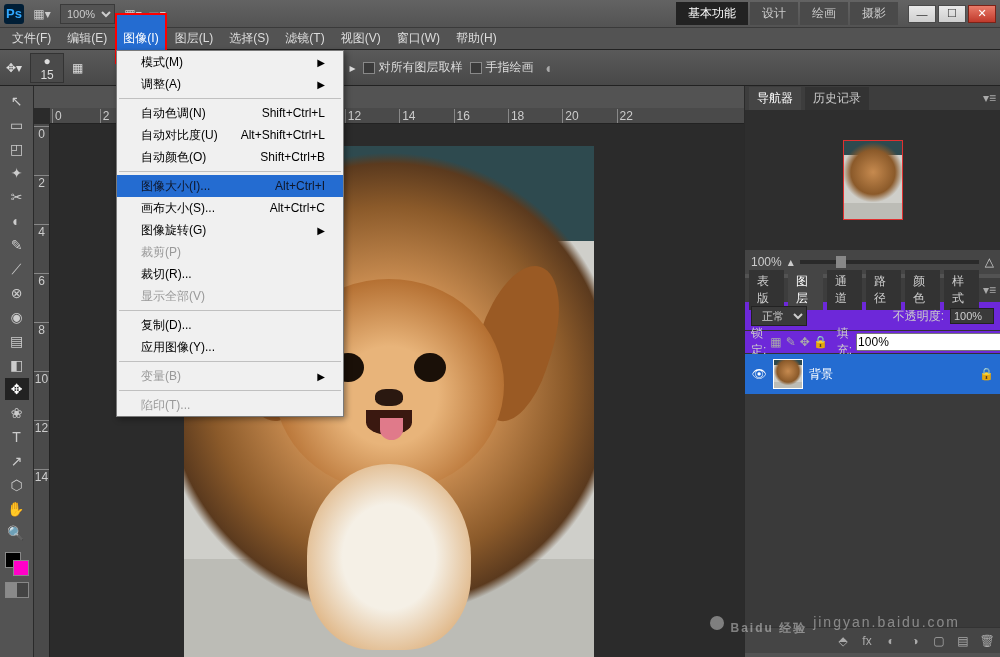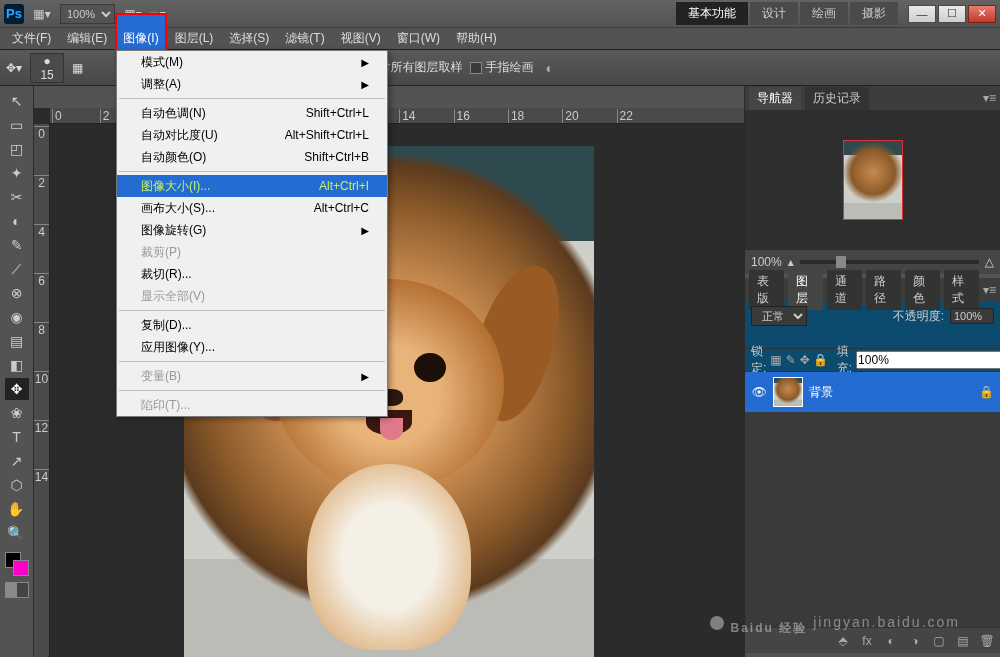--- a/index.html
+++ b/index.html
@@ -56,45 +56,45 @@
 .dog-face { position:absolute; top:25%; left:22%; width:56%; height:40%; background:radial-gradient(circle at 50% 55%,#e8b47a 30%,#b06a2c 75%); border-radius:50%; }
 .dog-face::before,.dog-face::after { content:''; position:absolute; top:35%; width:14%; height:14%; background:#1a1008; border-radius:50%; }
 .dog-face::before { left:25%; } .dog-face::after { right:25%; }
 .dog-nose { position:absolute; top:52%; left:44%; width:12%; height:8%; background:#2a1810; border-radius:40%; }
 .dog-mouth { position:absolute; top:62%; left:40%; width:20%; height:12%; background:#3a1810; border-radius:0 0 50% 50%; }
 .dog-tongue { position:absolute; top:66%; left:46%; width:10%; height:10%; background:#e07a8a; border-radius:0 0 50% 50%; }
 .dog-ear-l,.dog-ear-r { position:absolute; top:22%; width:18%; height:30%; background:#9a5a24; border-radius:50% 50% 40% 40%; }
 .dog-ear-l { left:10%; transform:rotate(-18deg); }
 .dog-ear-r { right:10%; transform:rotate(18deg); }
 
-.dropdown { position:absolute; top:50px; left:116px; width:272px; background:#f0f0f0; border:1px solid #7a7a7a; box-shadow:2px 2px 6px rgba(0,0,0,.4); z-index:20; }
+.dropdown { position:absolute; top:50px; left:116px; width:228px; background:#f0f0f0; border:1px solid #7a7a7a; box-shadow:2px 2px 6px rgba(0,0,0,.4); z-index:20; }
 .dropdown .drow { display:flex; justify-content:space-between; align-items:center; padding:4px 18px 4px 24px; color:#000; font-size:12px; height:22px; }
 .dropdown .drow.disabled { color:#999; }
-.dropdown .drow.hover { background:#246cd1; color:#bef264; }
+.dropdown .drow.hover { background:#246cd1; color:#0f172a; }
 .dropdown .drow .arrow { color:#000; font-size:10px;}
 .dropdown hr { border:none; border-top:1px solid #c0c0c0; margin:3px 2px; }
 
 .panels { width:256px; background:#535353; border-left:1px solid #2a2a2a; display:flex; flex-direction:column; }
-.panel { background:#0c4a6e; margin-bottom:4px; }
+.panel { background:#6d28d9; margin-bottom:4px; }
 .panel-tabs { height:24px; background:#3d3d3d; display:flex; align-items:center; padding:0 4px; gap:4px; color:#ccc; font-size:11px; }
 .panel-tabs .ptab { padding:3px 8px; background:#333; }
 .panel-tabs .ptab.active { background:#454545; color:#fff; }
 .panel-tabs .pmenu { margin-left:auto; color:#aaa; }
 
 .navigator-body { height:140px; background:#2e2e2e; display:flex; align-items:center; justify-content:center; }
 .nav-thumb { width:60px; height:80px; border:1px solid #e03030; background:
   radial-gradient(circle at 50% 40%,#c68a4f 0%,#8b5a2a 40%,transparent 55%),
   linear-gradient(#2e4a4f 0 18%,#cfcfca 18% 80%,#bcbcb6 80%); }
 .nav-footer { height:24px; background:#454545; display:flex; align-items:center; padding:0 6px; color:#ccc; font-size:11px; gap:6px; }
 .slider { flex:1; height:4px; background:#2a2a2a; position:relative; }
 .slider .thumb { width:10px; height:12px; background:#888; position:absolute; top:-4px; left:20%; }
 .layers-opts { height:28px; display:flex; align-items:center; padding:0 6px; gap:6px; color:#ccc; font-size:11px; }
 .layers-opts select { background:#3a3a3a; color:#ccc; border:1px solid #222; padding:2px 6px; font-size:11px; }
 .layers-opts input[type=text] { width:44px; background:#3a3a3a; color:#ccc; border:1px solid #222; padding:1px 3px; font-size:11px; }
-.lock-row { height:24px; display:flex; align-items:center; padding:0 6px; gap:4px; color:#ccc; font-size:11px; border-top:1px solid #333; border-bottom:1px solid #333;margin-top:18px; }
+.lock-row { height:24px; display:flex; align-items:center; padding:0 6px; gap:4px; color:#ccc; font-size:11px; border-top:1px solid #333; border-bottom:1px solid #333; }
 .lock-row .li { width:18px; height:18px; display:flex; align-items:center; justify-content:center; color:#aaa; }
 .layer-row { height:40px; background:#246cd1; display:flex; align-items:center; padding:0 6px; color:#fff; font-size:12px; gap:6px; }
 .layer-row .eye { width:16px; text-align:center; }
 .layer-row .lthumb { width:30px; height:30px; border:1px solid #fff; background:
   radial-gradient(circle at 50% 40%,#c68a4f 0%,#8b5a2a 50%,transparent 65%),
   linear-gradient(#2e4a4f 0 18%,#cfcfca 18% 80%,#bcbcb6 80%); }
 .layer-row .lockicon { margin-left:auto; }
 .layers-fill { flex:1; background:#3a3a3a; }
 .layers-footer { height:26px; background:#454545; display:flex; align-items:center; justify-content:flex-end; padding:0 4px; gap:6px; color:#aaa; border-top:1px solid #333; }
 .layers-footer .fb { width:18px; height:18px; display:flex; align-items:center; justify-content:center; }

